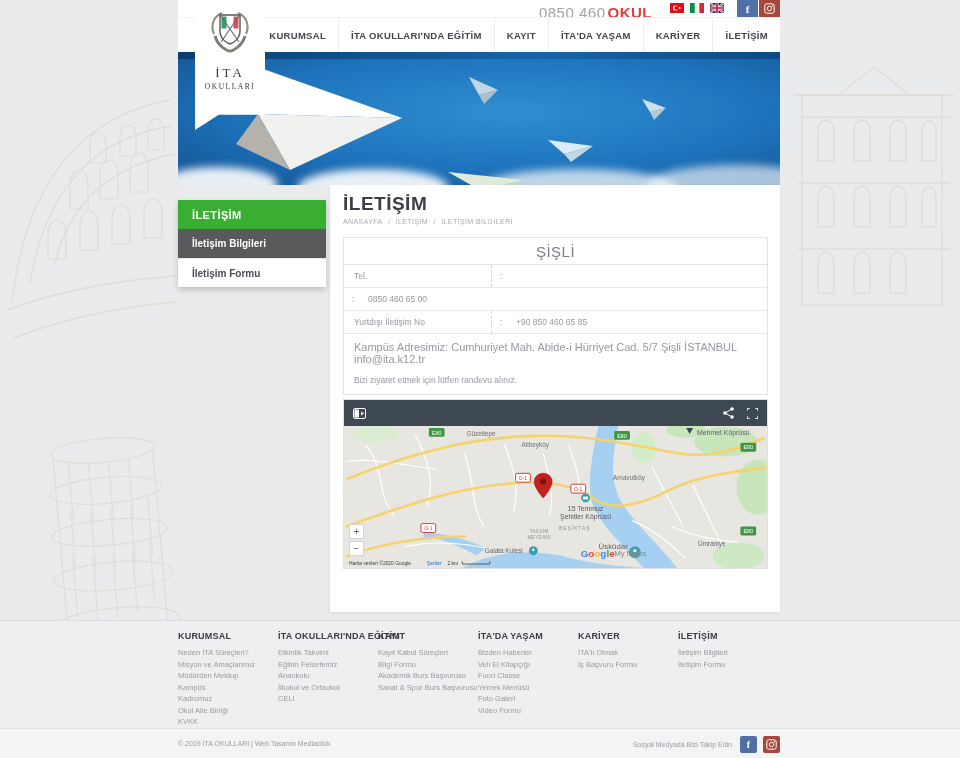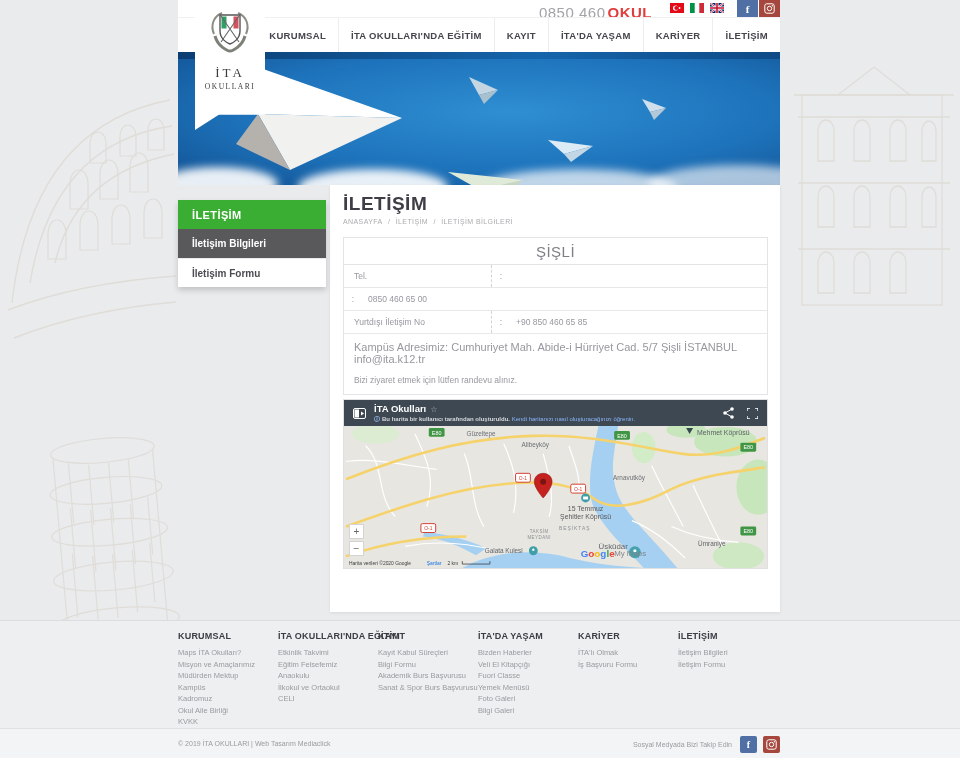--- a/index.html
+++ b/index.html
@@ -285,29 +285,20 @@
       <div class="note">Bizi ziyaret etmek için lütfen randevu alınız.</div>
     </div>
 
     <div class="map">
       <div class="map-header">
         <svg width="13" height="11" viewBox="0 0 13 11">
           <rect x="0.5" y="0.5" width="12" height="10" rx="1.5" fill="none" stroke="#fff" stroke-width="1"></rect>
           <rect x="1.5" y="1.5" width="4.5" height="8" fill="#fff"></rect>
           <path d="M11,5.5 L8,3.5 V7.5 Z" fill="#fff"></path>
         </svg>
-        <div class="map-htext">
-          <div class="map-title">
-            <span>İTA Okulları</span><span class="star">☆</span>
-          </div>
-          <div class="map-info">
-            <span class="info-i">ⓘ</span><span>Bu harita bir kullanıcı tarafından oluşturuldu.</span>
-            <a>Kendi haritanızı nasıl oluşturacağınızı öğrenin.</a>
-          </div>
-        </div>
         <div class="map-hicons">
           <svg width="11" height="12" viewBox="0 0 11 12">
             <circle cx="9" cy="2" r="1.8" fill="#fff"></circle>
               <circle cx="2" cy="6" r="1.8" fill="#fff"></circle>
               <circle cx="9" cy="10" r="1.8" fill="#fff"></circle>
             <path d="M2,6 L9,2 M2,6 L9,10" stroke="#fff" stroke-width="1"></path>
           </svg>
           <svg width="11" height="11" viewBox="0 0 11 11">
             <path d="M0,3 V0 H3 M8,0 H11 V3 M11,8 V11 H8 M3,11 H0 V8" stroke="#fff" stroke-width="1.4" fill="none"></path>
           </svg>
@@ -411,21 +402,21 @@
           <div class="zbtn">+</div>
           <div class="zbtn">−</div>
         </div>
       </div>
     </div>
   </div>
 
   <div class="footer">
     <div class="fcol" style="left:178px">
       <h4>KURUMSAL</h4>
-      <a>Maps İTA Okulları?</a>
+      <a>Neden İTA Süreçleri?</a>
       <a>Misyon ve Amaçlarımız</a>
       <a>Müdürden Mektup</a>
       <a>Kampüs</a>
       <a>Kadromuz</a>
       <a>Okul Aile Birliği</a>
       <a>KVKK</a>
     </div>
     <div class="fcol" style="left:278px">
       <h4>İTA OKULLARI'NDA EĞİTİM</h4>
       <a>Etkinlik Takvimi</a>
@@ -441,21 +432,21 @@
       <a>Akademik Burs Başvurusu</a>
       <a>Sanat &amp; Spor Burs Başvurusu</a>
     </div>
     <div class="fcol" style="left:478px">
       <h4>İTA'DA YAŞAM</h4>
       <a>Bizden Haberler</a>
       <a>Veli El Kitapçığı</a>
       <a>Fuori Classe</a>
       <a>Yemek Menüsü</a>
       <a>Foto Galeri</a>
-      <a>Bilgi Galeri</a>
+      <a>Video Formu</a>
     </div>
     <div class="fcol" style="left:578px">
       <h4>KARİYER</h4>
       <a>İTA'lı Olmak</a>
       <a>İş Başvuru Formu</a>
     </div>
     <div class="fcol" style="left:678px">
       <h4>İLETİŞİM</h4>
       <a>İletişim Bilgileri</a>
       <a>İletişim Formu</a>

